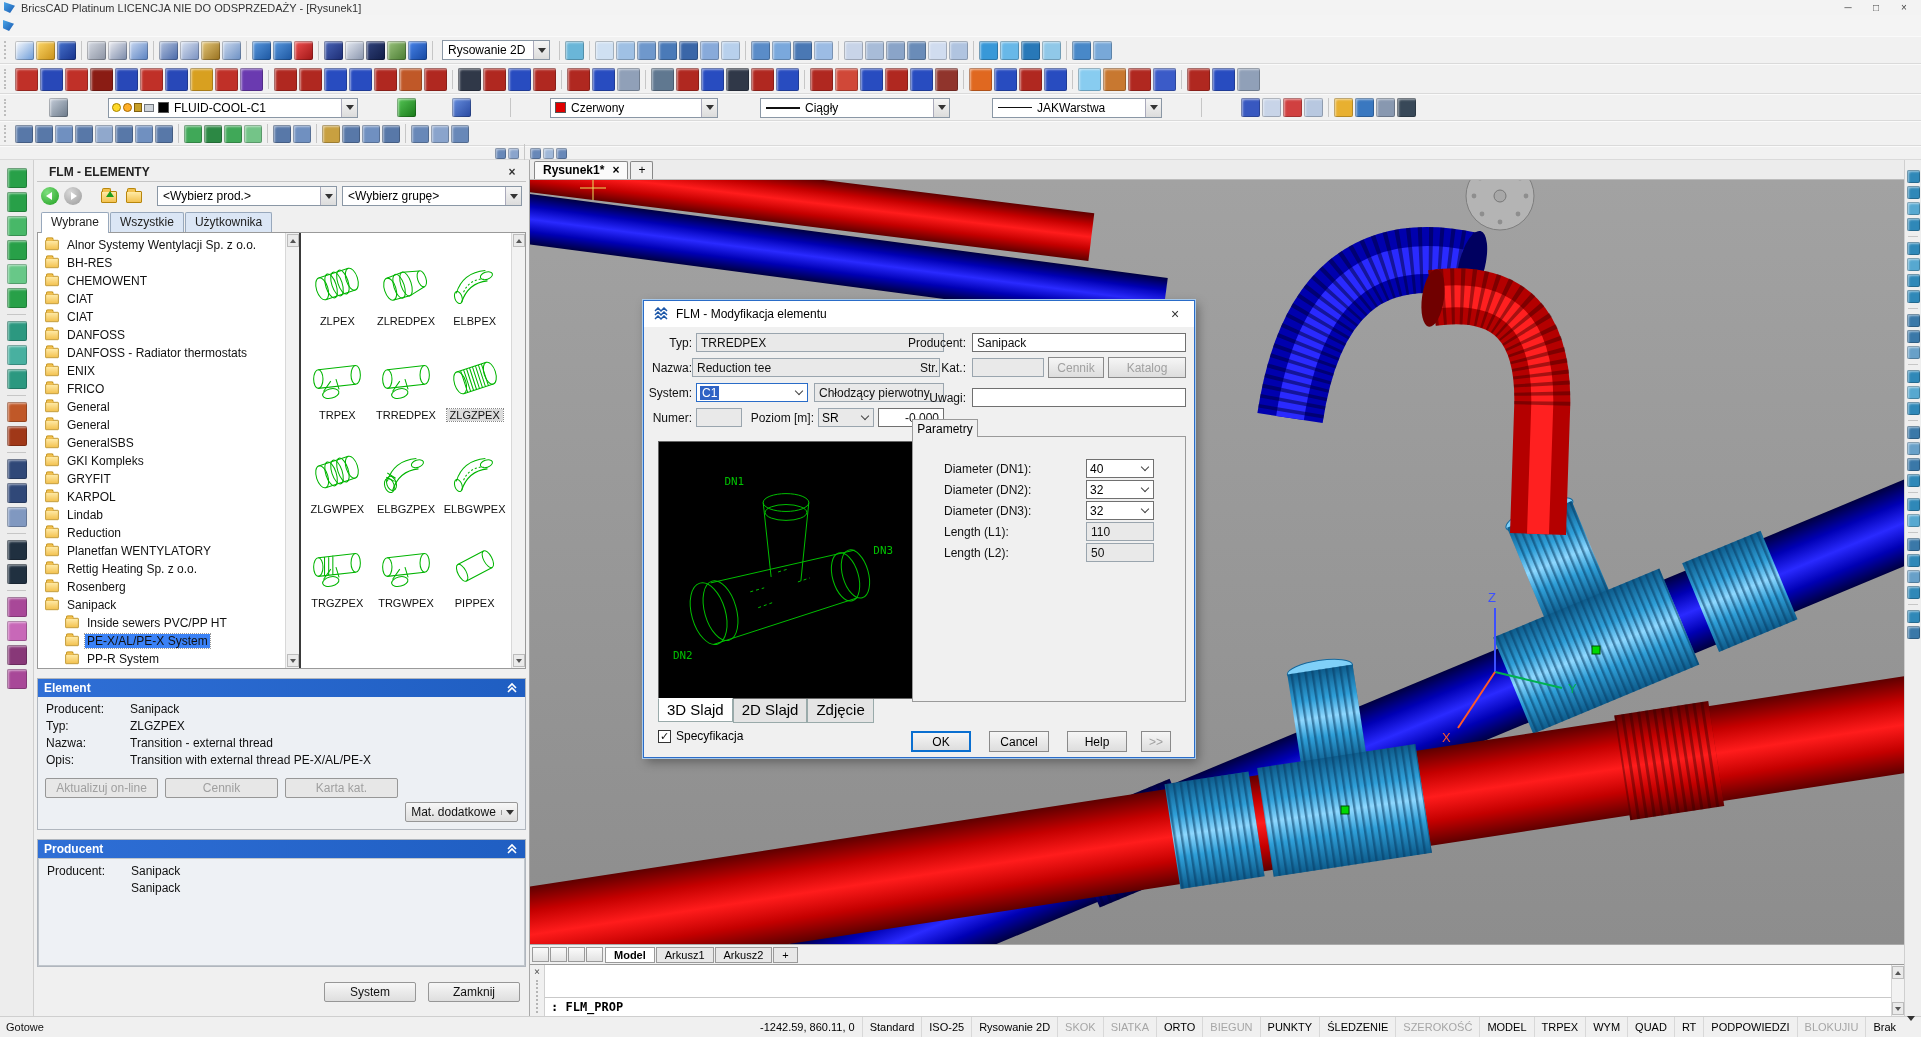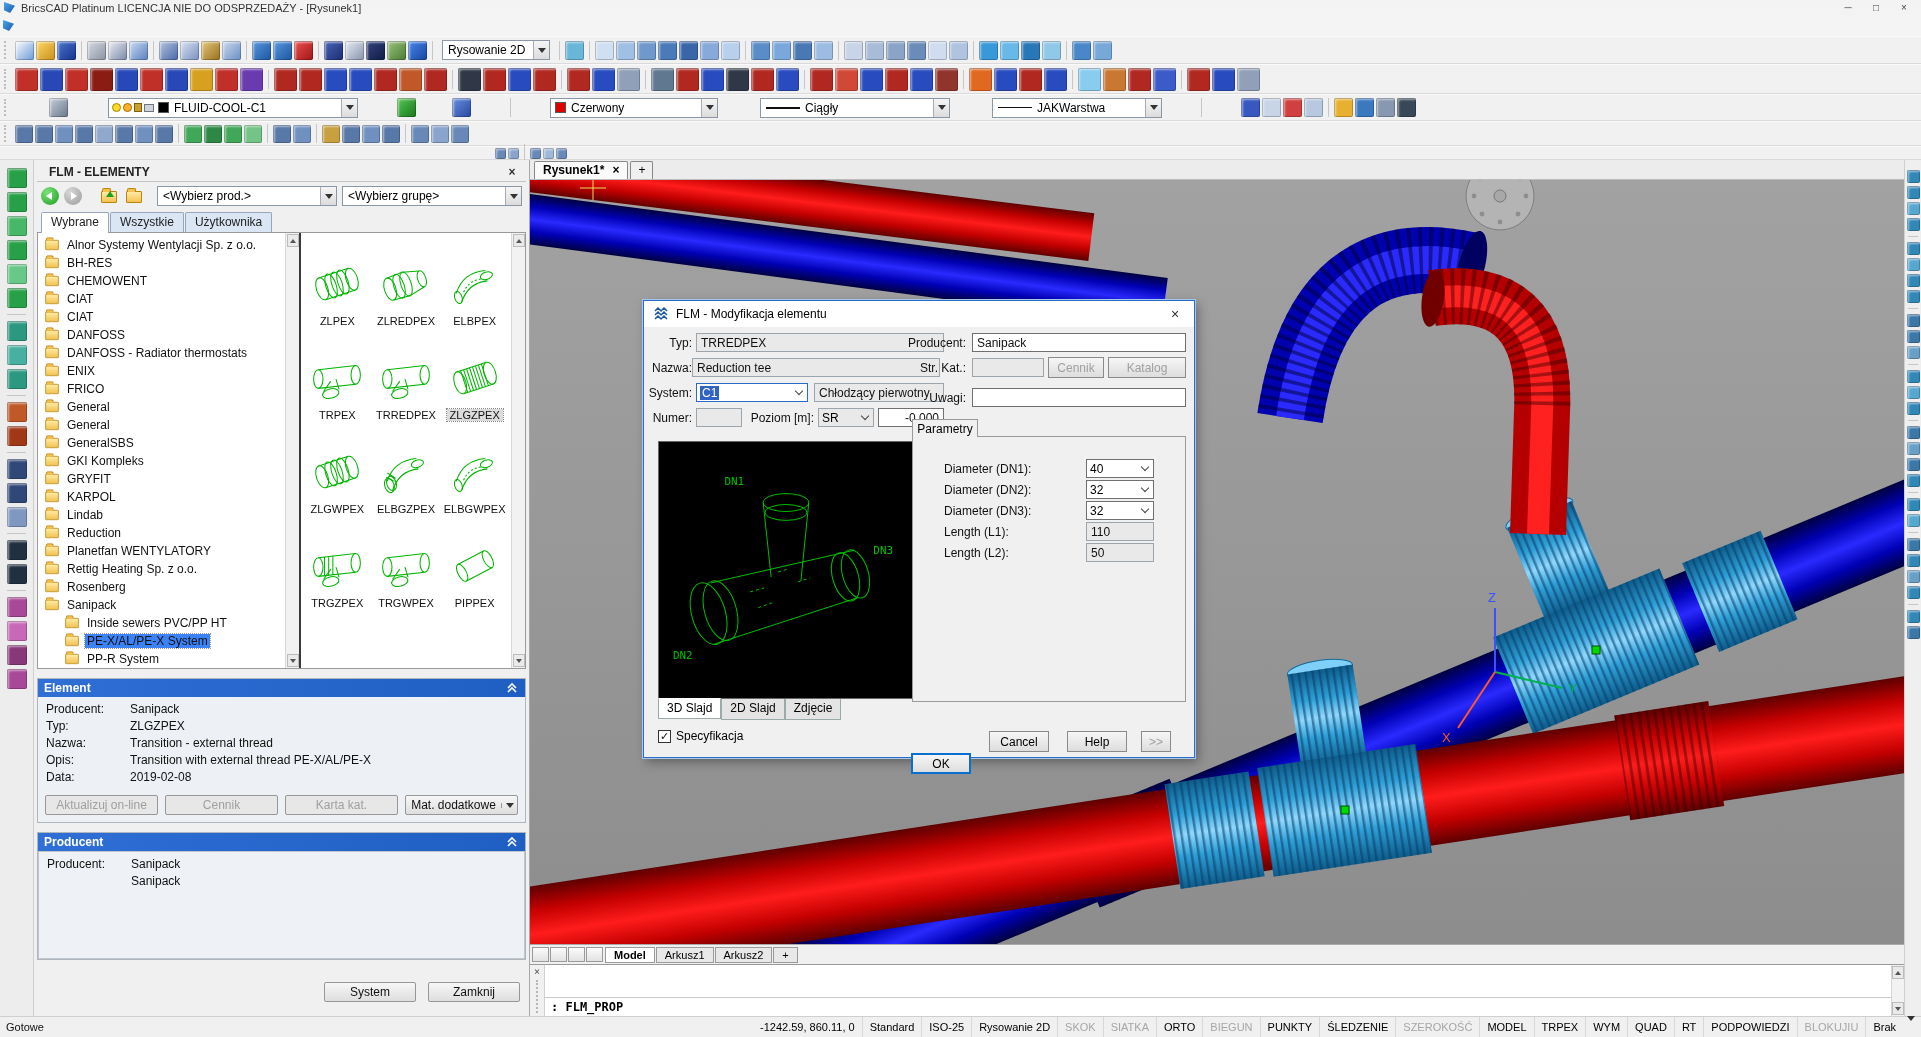--- a/index.html
+++ b/index.html
@@ -69,21 +69,21 @@
   .sec-h { height:18px; background:linear-gradient(90deg,#2f6fd6,#1f5ec2); color:#fff; font-weight:bold; font-size:12px; display:flex; align-items:center; padding:8px 6px; }
   .sec-chev { margin-left:auto; }
   .sec-rows { padding:5px 8px 2px; font-size:12px; }
   .srow { display:flex; min-height:17px; align-items:flex-start; }
   .slbl { width:84px; flex:none; color:#111; }
   .sval { flex:1; color:#111; }
   .ebtns { display:flex; gap:7px; padding:6px 7px 7px; }
   .btn { height:20px; font-size:12px; color:#111; display:flex; align-items:center; justify-content:center; background:linear-gradient(#f7f7f7,#dedede); border:1px solid #979797; border-radius:2px; padding:0 10px; }
   .btn.disabled { color:#9f9f9f; background:#e7e7e7; }
   .ebtns .btn { flex:1; padding:0; }
-  .btn-split { display:flex; flex:1.05; padding:0; }
+  .btn-split { display:flex; flex:1.05; padding:0;margin-top:24px; }
   .btn-split .bmain { flex:1; display:flex; align-items:center; justify-content:center; }
   .btn-split .barr { width:16px; border-left:1px solid #979797; display:flex; align-items:center; justify-content:center; }
   .prod-box { border:1px solid #c0c6cc; background:#eef1f5; margin:0 0 0 0; min-height:108px; padding:5px 8px; font-size:12px; }
   .panel-actions { margin-top:auto; display:flex; justify-content:flex-end; gap:12px; padding:12px 6px 14px; }
   .panel-actions .btn { width:92px; }
   
   .center { flex:1; min-width:0; display:flex; flex-direction:column; }
   .doctabs { height:20px; background:#ececec; border-bottom:1px solid #bbb; display:flex; align-items:flex-end; padding-left:4px; }
   .dtab { display:flex; align-items:center; gap:8px; background:#fafafa; border:1px solid #888; border-bottom:none; font-size:12px; font-weight:bold; padding:1px 8px 2px; border-radius:2px 2px 0 0; }
   .dtab .dclose { font-weight:bold; }
@@ -116,26 +116,26 @@
   .fld.white { background:#fff; border-color:#707070; }
   .fld.num { justify-content:flex-end; }
   .dcombo { position:absolute; height:19px; border:1px solid #707070; background:#fff; display:flex; align-items:center; }
   .dcombo .cval { flex:1; padding:0 3px; }
   .dcombo.gray { background:#e9e9e9; border-color:#9aa5ae; }
   .dcombo .hl { background:#2f63c5; color:#fff; padding:0 2px; }
   .dchev { width:16px; align-self:stretch; display:flex; align-items:center; justify-content:center; }
   .chev { width:6px; height:6px; border-right:1px solid #444; border-bottom:1px solid #444; transform:rotate(45deg); margin-top:-3px; }
   .preview { position:absolute; left:14px; top:114px; width:256px; height:258px; background:#000; border:1px solid #666; }
   .pvtabs { position:absolute; left:14px; top:372px; display:flex; }
-  .pvtab { font-size:12px; padding:2px 8px 3px; border:1px solid #9aa; border-top:none; background:#e4e4e4; }
+  .pvtab { font-size:15px; padding:2px 8px 3px; border:1px solid #9aa; border-top:none; background:#e4e4e4; }
   .pvtab.active { background:#fff; border-top:1px solid #fff; position:relative; top:-1px; }
   .dchk { position:absolute; left:14px; top:402px; display:flex; align-items:center; gap:5px; }
   .chkbox { width:13px; height:13px; border:1px solid #333; background:#fff; font-size:11px; line-height:11px; text-align:center; color:#111; }
   .dbtn { position:absolute; height:21px; width:60px; display:flex; align-items:center; justify-content:center; background:linear-gradient(#f6f6f6,#dddddd); border:1px solid #8a8a8a; font-size:12px; }
-  .dbtn.default { border:2px solid #0a6fd0;margin-top:22px; }
+  .dbtn.default { border:2px solid #0a6fd0; }
   .dbtn.disabled { color:#a0a0a0; }
   .pgroup { position:absolute; left:268px; top:109px; width:274px; height:266px; border:1px solid #9a9a9a; background:#f0f0f0; }
   .ptab2 { position:absolute; left:268px; top:92px; width:66px; height:18px; background:#f0f0f0; border:1px solid #9a9a9a; border-bottom:none; display:flex; align-items:center; justify-content:center; font-size:12px; z-index:2; }
 </style>
 </head>
 <body>
 
 <div class="titlebar">
   <div class="tb-logo"></div>
   <span>BricsCAD Platinum LICENCJA NIE DO ODSPRZEDAŻY - [Rysunek1]</span>
@@ -787,24 +787,20 @@
           <div class="srow">
             <span class="slbl">Nazwa:</span>
             <span class="sval">Transition - external thread</span>
           </div>
 
           <div class="srow">
             <span class="slbl">Opis:</span>
             <span class="sval">Transition with external thread PE-X/AL/PE-X</span>
           </div>
 
-          <div class="srow">
-            <span class="slbl">Data:</span>
-            <span class="sval">2019-02-08</span>
-          </div>
         </div>
       <div class="ebtns">
         <div class="btn disabled">Aktualizuj on-line</div>
         <div class="btn disabled">Cennik</div>
         <div class="btn disabled">Karta kat.</div>
         <div class="btn btn-split">
           <span class="bmain">Mat. dodatkowe</span>
           <span class="barr">
               <span class="arr-d"></span>
             </span>

